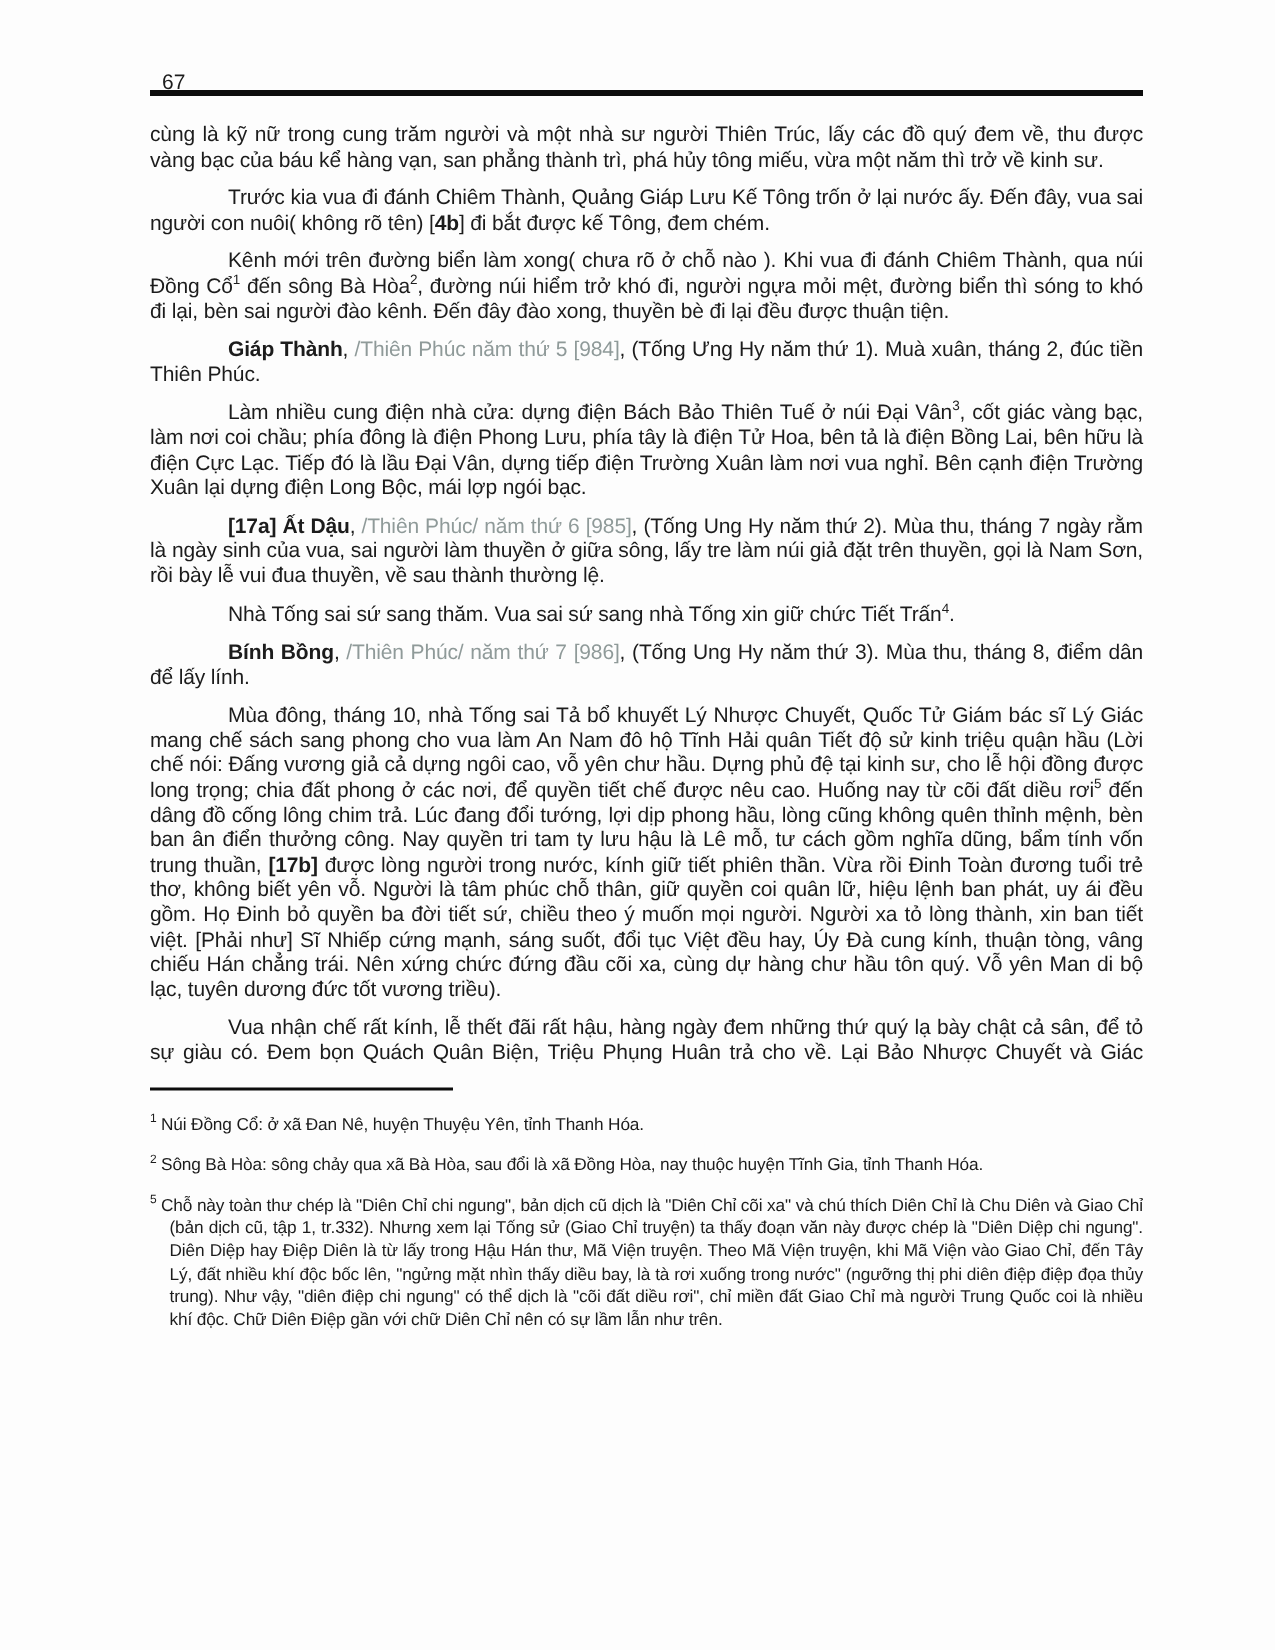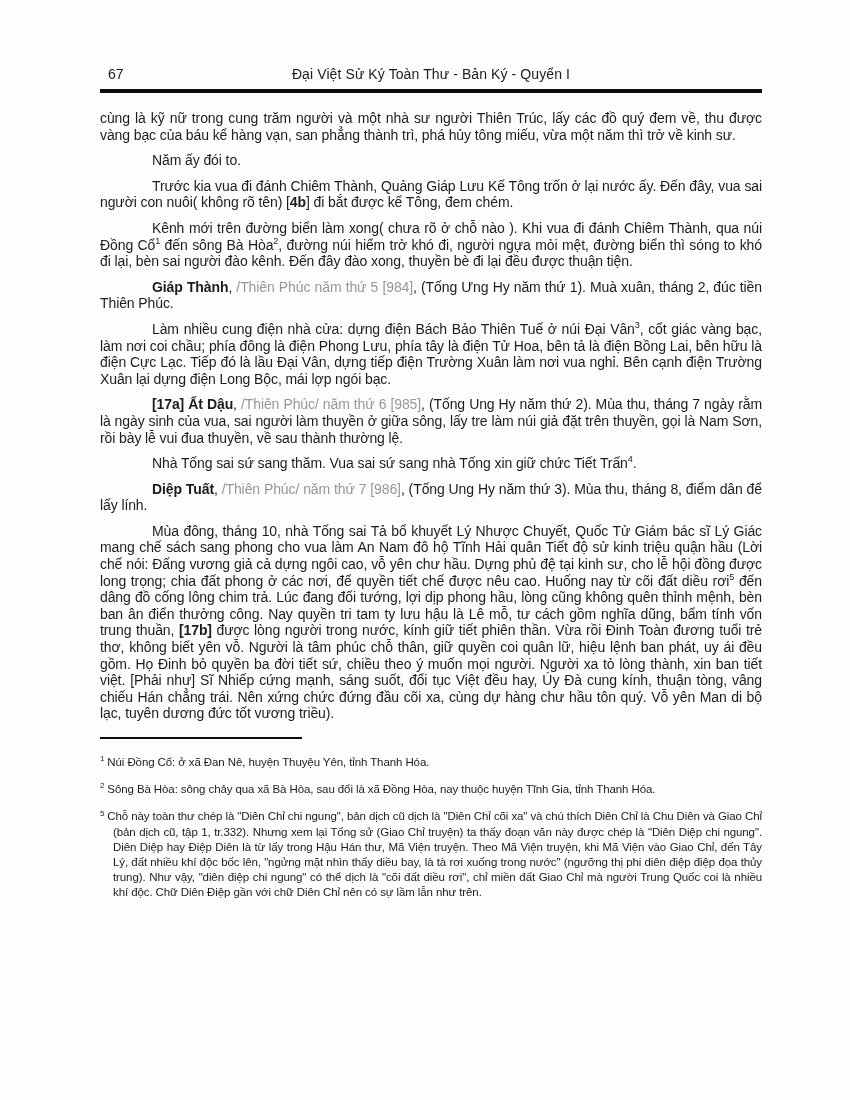--- a/index.html
+++ b/index.html
@@ -7,21 +7,21 @@
   .page {
     position: relative;
     width: 850px;
     height: 1100px;
     margin: 0 auto;
     background: #fdfdfd;
     font-family: "Liberation Sans", "DejaVu Sans", sans-serif;
     color: var(--text-color, #1c1c1c);
     overflow: hidden;
   }
-  .content { padding: 46px 88px 0 100px; margin-top: 20px; }
+  .content { padding: 46px 88px 0 100px; }
 
   
   .header {
     position: relative;
     border-bottom: 4px solid #0d0d0d;
     padding-bottom: 7px;
     font-size: 14px;
     min-height: 18px;
   }
   .page-number { position: absolute; left: 8px; top: 0; }
@@ -66,34 +66,33 @@
   .footnote sup { font-size: 8px; padding-right: 3px; }
 </style>
 </head>
 <body>
 
 <div class="page">
   <div class="content">
 
     <div class="header">
       <span class="page-number">67</span>
-      <div class="page-title">Đại Việt Sử Ký Toàn Thư - Bản Ký - Quyển I</div>
     </div>
 
     <div class="body-text">
         <p class="para no-indent"><span class="run normal">cùng là kỹ nữ trong cung trăm người và một nhà sư người Thiên Trúc, lấy các đồ quý đem về, thu được vàng bạc của báu kể hàng vạn, san phẳng thành trì, phá hủy tông miếu, vừa một năm thì trở về kinh sư.</span></p>
-        <p class="para"><span class="run normal">Năm ấy đói to.</span></p>
         <p class="para"><span class="run normal">Trước kia vua đi đánh Chiêm Thành, Quảng Giáp Lưu Kế Tông trốn ở lại nước ấy. Đến đây, vua sai người con nuôi( không rõ tên) [</span><span class="run bold">4b</span><span class="run normal">] đi bắt được kế Tông, đem chém.</span></p>
         <p class="para"><span class="run normal">Kênh mới trên đường biển làm xong( chưa rõ ở chỗ nào ). Khi vua đi đánh Chiêm Thành, qua núi Đồng Cổ</span><sup class="run normal">1</sup><span class="run normal"> đến sông Bà Hòa</span><sup class="run normal">2</sup><span class="run normal">, đường núi hiểm trở khó đi, người ngựa mỏi mệt, đường biển thì sóng to khó đi lại, bèn sai người đào kênh. Đến đây đào xong, thuyền bè đi lại đều được thuận tiện.</span></p>
         <p class="para"><span class="run bold">Giáp Thành</span><span class="run normal">, </span><span class="run era">/Thiên Phúc năm thứ 5 [984]</span><span class="run normal">, (Tống Ưng Hy năm thứ 1). Muà xuân, tháng 2, đúc tiền Thiên Phúc.</span></p>
         <p class="para"><span class="run normal">Làm nhiều cung điện nhà cửa: dựng điện Bách Bảo Thiên Tuế ở núi Đại Vân</span><sup class="run normal">3</sup><span class="run normal">, cốt giác vàng bạc, làm nơi coi chầu; phía đông là điện Phong Lưu, phía tây là điện Tử Hoa, bên tả là điện Bồng Lai, bên hữu là điện Cực Lạc. Tiếp đó là lầu Đại Vân, dựng tiếp điện Trường Xuân làm nơi vua nghỉ. Bên cạnh điện Trường Xuân lại dựng điện Long Bộc, mái lợp ngói bạc.</span></p>
         <p class="para"><span class="run bold">[17a] Ất Dậu</span><span class="run normal">, </span><span class="run era">/Thiên Phúc/ năm thứ 6 [985]</span><span class="run normal">, (Tống Ung Hy năm thứ 2). Mùa thu, tháng 7 ngày rằm là ngày sinh của vua, sai người làm thuyền ở giữa sông, lấy tre làm núi giả đặt trên thuyền, gọi là Nam Sơn, rồi bày lễ vui đua thuyền, về sau thành thường lệ.</span></p>
         <p class="para"><span class="run normal">Nhà Tống sai sứ sang thăm. Vua sai sứ sang nhà Tống xin giữ chức Tiết Trấn</span><sup class="run normal">4</sup><span class="run normal">.</span></p>
-        <p class="para"><span class="run bold">Diệp Tuất</span><span class="run normal">, </span><span class="run era">/Thiên Phúc/ năm thứ 7 [986]</span><span class="run normal">, (Tống Ung Hy năm thứ 3). Mùa thu, tháng 8, điểm dân để lấy lính.</span></p>
+        <p class="para"><span class="run bold">Bính Bồng</span><span class="run normal">, </span><span class="run era">/Thiên Phúc/ năm thứ 7 [986]</span><span class="run normal">, (Tống Ung Hy năm thứ 3). Mùa thu, tháng 8, điểm dân để lấy lính.</span></p>
         <p class="para"><span class="run normal">Mùa đông, tháng 10, nhà Tống sai Tả bổ khuyết Lý Nhược Chuyết, Quốc Tử Giám bác sĩ  Lý Giác mang chế sách sang phong cho vua làm An Nam đô hộ Tĩnh Hải quân Tiết độ sử kinh triệu quận hầu (Lời chế nói: Đấng vương giả cả dựng ngôi cao, vỗ yên chư hầu. Dựng phủ đệ tại kinh sư, cho lễ hội đồng được long trọng; chia đất phong ở các nơi, để quyền tiết chế được nêu cao. Huống nay từ cõi đất diều rơi</span><sup class="run normal">5</sup><span class="run normal"> đến dâng đồ cống lông chim trả. Lúc đang đổi tướng, lợi dịp phong hầu, lòng cũng không quên thỉnh mệnh, bèn ban ân điển thưởng công. Nay quyền tri tam ty lưu hậu là Lê mỗ, tư cách gồm nghĩa dũng, bẩm tính vốn trung thuần, </span><span class="run bold">[17b]</span><span class="run normal"> được lòng người trong nước, kính giữ tiết phiên thần. Vừa rồi Đinh Toàn đương tuổi trẻ thơ, không biết yên vỗ. Người là tâm phúc chỗ thân, giữ quyền coi quân lữ, hiệu lệnh ban phát, uy ái đều gồm. Họ Đinh bỏ quyền ba đời tiết sứ, chiều theo ý muốn mọi người. Người xa tỏ lòng thành, xin ban tiết việt. [Phải như] Sĩ Nhiếp cứng mạnh, sáng suốt, đổi tục Việt đều hay, Úy Đà cung kính, thuận tòng, vâng chiếu Hán chẳng trái. Nên xứng chức đứng đầu cõi xa, cùng dự hàng chư hầu tôn quý. Vỗ yên Man di bộ lạc, tuyên dương đức tốt vương triều).</span></p>
+        <p class="para justify-last"><span class="run normal">Vua nhận chế rất kính, lễ thết đãi rất hậu, hàng ngày đem những thứ quý lạ bày chật cả sân, để tỏ sự giàu có. Đem bọn Quách Quân Biện, Triệu Phụng Huân trả cho về. Lại Bảo Nhược Chuyết và Giác</span></p>
       </div>
 
     <div class="footnotes">
       <div class="fn-sep"></div>
       <div>
           <div class="footnote"><sup>1</sup><span>Núi Đồng Cổ: ở xã Đan Nê, huyện Thuyệu Yên, tỉnh Thanh Hóa.</span></div>
           <div class="footnote"><sup>2</sup><span>Sông Bà Hòa: sông chảy qua xã Bà Hòa, sau đổi là xã Đồng Hòa, nay thuộc huyện Tĩnh Gia, tỉnh Thanh Hóa.</span></div>
           <div class="footnote"><sup>5</sup><span>Chỗ này toàn thư chép là "Diên Chỉ chi ngung", bản dịch cũ dịch là "Diên Chỉ cõi xa" và chú thích Diên Chỉ là Chu Diên và Giao Chỉ (bản dịch cũ, tập 1, tr.332). Nhưng xem lại Tống sử (Giao Chỉ truyện) ta thấy đoạn văn này được chép là "Diên Diệp chi ngung". Diên Diệp hay Điệp Diên là từ lấy trong Hậu Hán thư, Mã Viện truyện. Theo Mã Viện truyện, khi Mã Viện vào Giao Chỉ, đến Tây Lý, đất nhiều khí độc bốc lên, "ngửng mặt nhìn thấy diều bay, là tà rơi xuống trong nước" (ngưỡng thị phi diên điệp điệp đọa thủy trung). Như vậy, "diên điệp chi ngung" có thể dịch là "cõi đất diều rơi", chỉ miền đất Giao Chỉ mà người Trung Quốc coi là nhiều khí độc. Chữ Diên Điệp gần với chữ Diên Chỉ nên có sự lầm lẫn như trên.</span></div>
         </div>
     </div>

